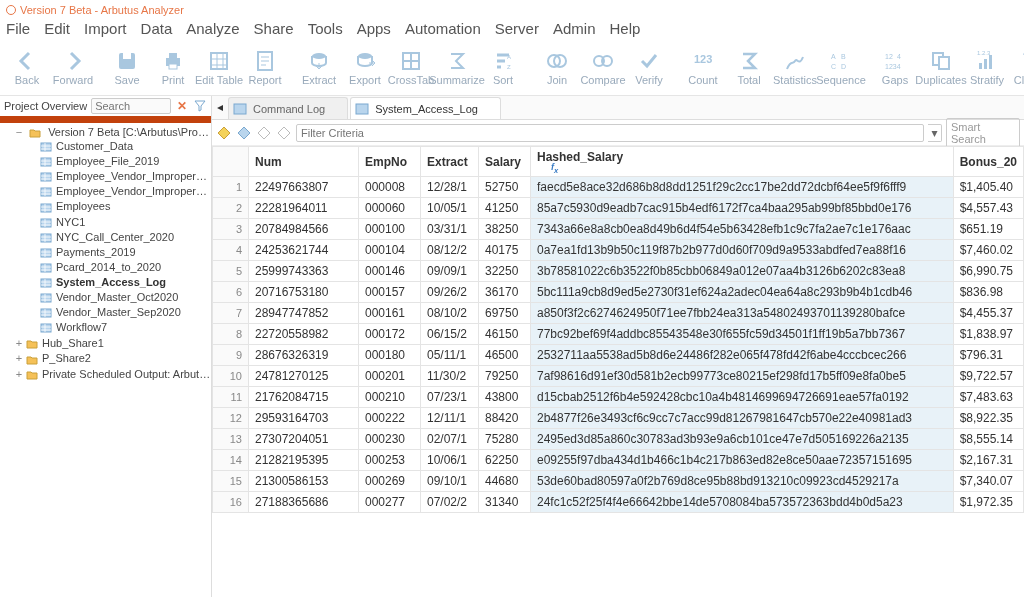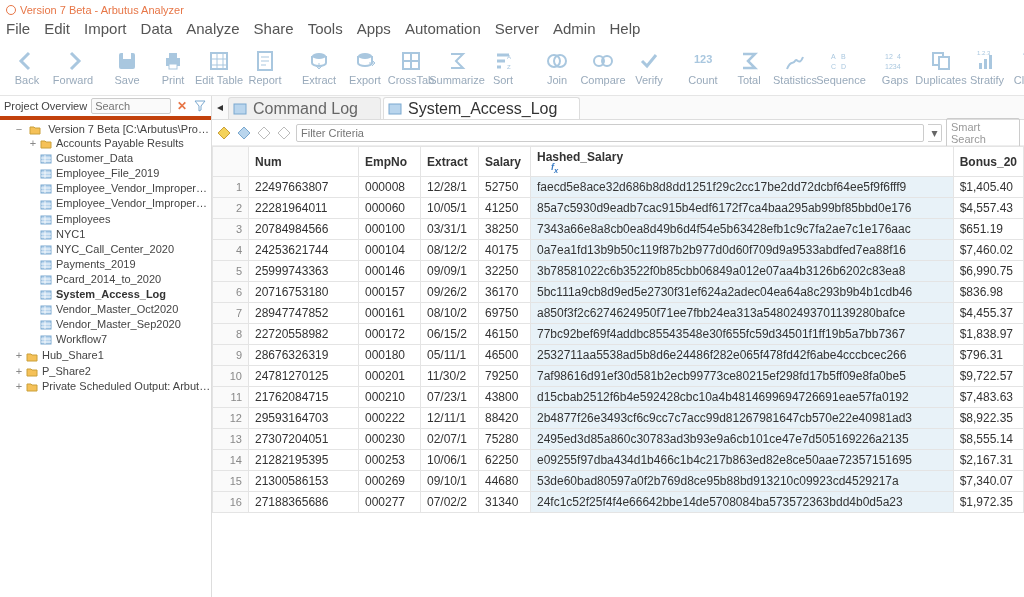--- a/index.html
+++ b/index.html
@@ -9,37 +9,37 @@
 .menu-bar { height: 18px; padding: 0 6px; display: flex; gap: 14px; font-size: 15px; color: #555; }
 .menu-bar span { cursor: default; }
 .toolbar { height: 58px; display: flex; align-items: center; gap: 4px; padding: 2px 6px 0; border-bottom: 1px solid #e5e5e5; }
 .tool-btn { display: flex; flex-direction: column; align-items: center; justify-content: center; padding: 2px 6px; border-radius: 3px; cursor: pointer; min-width: 42px; }
 .tool-btn .ico { width: 24px; height: 24px; margin-bottom: 1px; }
 .tool-btn .lbl { font-size: 11px; color: #9ab; white-space: nowrap; }
 .tool-sep { width: 1px; height: 40px; background: #eee; margin: 0 2px; }
 
 .main { display: flex; height: calc(597px - 20px - 18px - 58px); }
 .sidebar { width: 212px; border-right: 1px solid #ddd; display: flex; flex-direction: column; }
-.sidebar-head { display: flex; align-items: center; padding: 2px 4px; gap: 4px; border-bottom: 4px solid #c2410c; }
+.sidebar-head { display: flex; align-items: center; padding: 2px 4px; gap: 4px; border-bottom: 7px solid #c2410c; }
 .sidebar-head .title { font-size: 11px; color: #444; }
 .sidebar-head input { flex: 1; min-width: 0; font-size: 11px; padding: 1px 3px; border: 1px solid #ccc; border-radius: 2px; background:#fafafa; }
 .side-ico { width: 14px; height: 14px; display:inline-flex; align-items:center; justify-content:center; }
 .tree { flex:1; overflow: hidden; font-size: 11px; color: #444; padding: 2px 0; }
 .tree ul { list-style: none; padding-left: 14px; }
 .tree li { padding: 1px 0; white-space: nowrap; overflow: hidden; text-overflow: ellipsis; }
 .tree li.sel { font-weight: 600; color: #333; }
 .tree .node-ico { width:12px; height:12px; display:inline-block; vertical-align:middle; margin-right:4px; }
 .tree .exp { color:#888; margin-right:2px; width:10px; display:inline-block; text-align:center; cursor:pointer; }
 .fld { fill:#f5c158; stroke:#caa03a; }
 .tbl { fill:#b9d5ed; stroke:#7aa8cf; }
 
 .content { flex:1; display:flex; flex-direction:column; }
 .tab-strip { height: 24px; display:flex; align-items:flex-end; border-bottom:1px solid #ddd; background:#fafafa; }
 .tab-sensors { width: 16px; display:flex; justify-content:center; align-items:center; height:24px; }
-.tab { height:22px; padding: 2px 22px 2px 24px; margin-right:2px; border:1px solid #ddd; border-bottom:none; border-radius:3px 3px 0 0; background:#f0f0f0; display:flex; align-items:center; gap:6px; font-size:16px; color:#666; position:relative; cursor:pointer; }
+.tab { height:22px; padding: 2px 22px 2px 24px; margin-right:2px; border:1px solid #ddd; border-bottom:none; border-radius:3px 3px 0 0; background:#f0f0f0; display:flex; align-items:center; gap:6px; font-size:11px; color:#666; position:relative; cursor:pointer; }
 .tab.active { background:#fff; color:#333; }
 .tab .tab-ico { width:14px; height:14px; position:absolute; left:4px; }
 .filter-row { height: 26px; display:flex; align-items:center; gap:4px; padding: 2px 4px; border-bottom:1px solid #eee; }
 .filter-row .diamond { width:16px; height:16px; display:inline-flex; align-items:center; justify-content:center; cursor:pointer; }
 .filter-row input.filter { flex:1; border:1px solid #ccc; border-radius:2px; padding:2px 4px; font-size:11px; }
 .filter-row .dd { width:14px; height:18px; border:1px solid #ccc; border-left:none; border-radius:0 2px 2px 0; display:flex; align-items:center; justify-content:center; cursor:pointer; color:#666; }
 .filter-row .smart { width:74px; border:1px solid #ccc; border-radius:2px; padding:2px 4px; font-size:11px; color:#999; cursor:pointer; }
 
 .grid { flex:1; overflow:hidden; }
 .grid table { border-collapse: collapse; width: 100%; }
@@ -260,23 +260,20 @@
     </div>
     <div class="tree">
       <ul>
         <li>
           <span class="exp">−</span>
           <svg class="node-ico fld" viewBox="0 0 12 12">
               <path d="M1 3h4l1 1h5v6H1z"></path>
             </svg>
           <span>Version 7 Beta [C:\Arbutus\Projects\Vers</span>
           <ul id="tree-items">
-              <li><span class="exp">+</span><svg class="node-ico fld" viewBox="0 0 12 12">
-                  <path d="M1 3h4l1 1h5v6H1z"></path>
-                </svg><span>Accounts Payable Results</span></li>
               <li><span class="exp"></span><svg class="node-ico tbl" viewBox="0 0 12 12">
                   <rect x="1" y="2" width="10" height="8"></rect>
                   <path d="M1 5h10M1 8h10M5 2v8" stroke="#fff" stroke-width="0.8"></path>
                 </svg><span>Customer_Data</span></li>
               <li><span class="exp"></span><svg class="node-ico tbl" viewBox="0 0 12 12">
                   <rect x="1" y="2" width="10" height="8"></rect>
                   <path d="M1 5h10M1 8h10M5 2v8" stroke="#fff" stroke-width="0.8"></path>
                 </svg><span>Employee_File_2019</span></li>
               <li><span class="exp"></span><svg class="node-ico tbl" viewBox="0 0 12 12">
                   <rect x="1" y="2" width="10" height="8"></rect>

